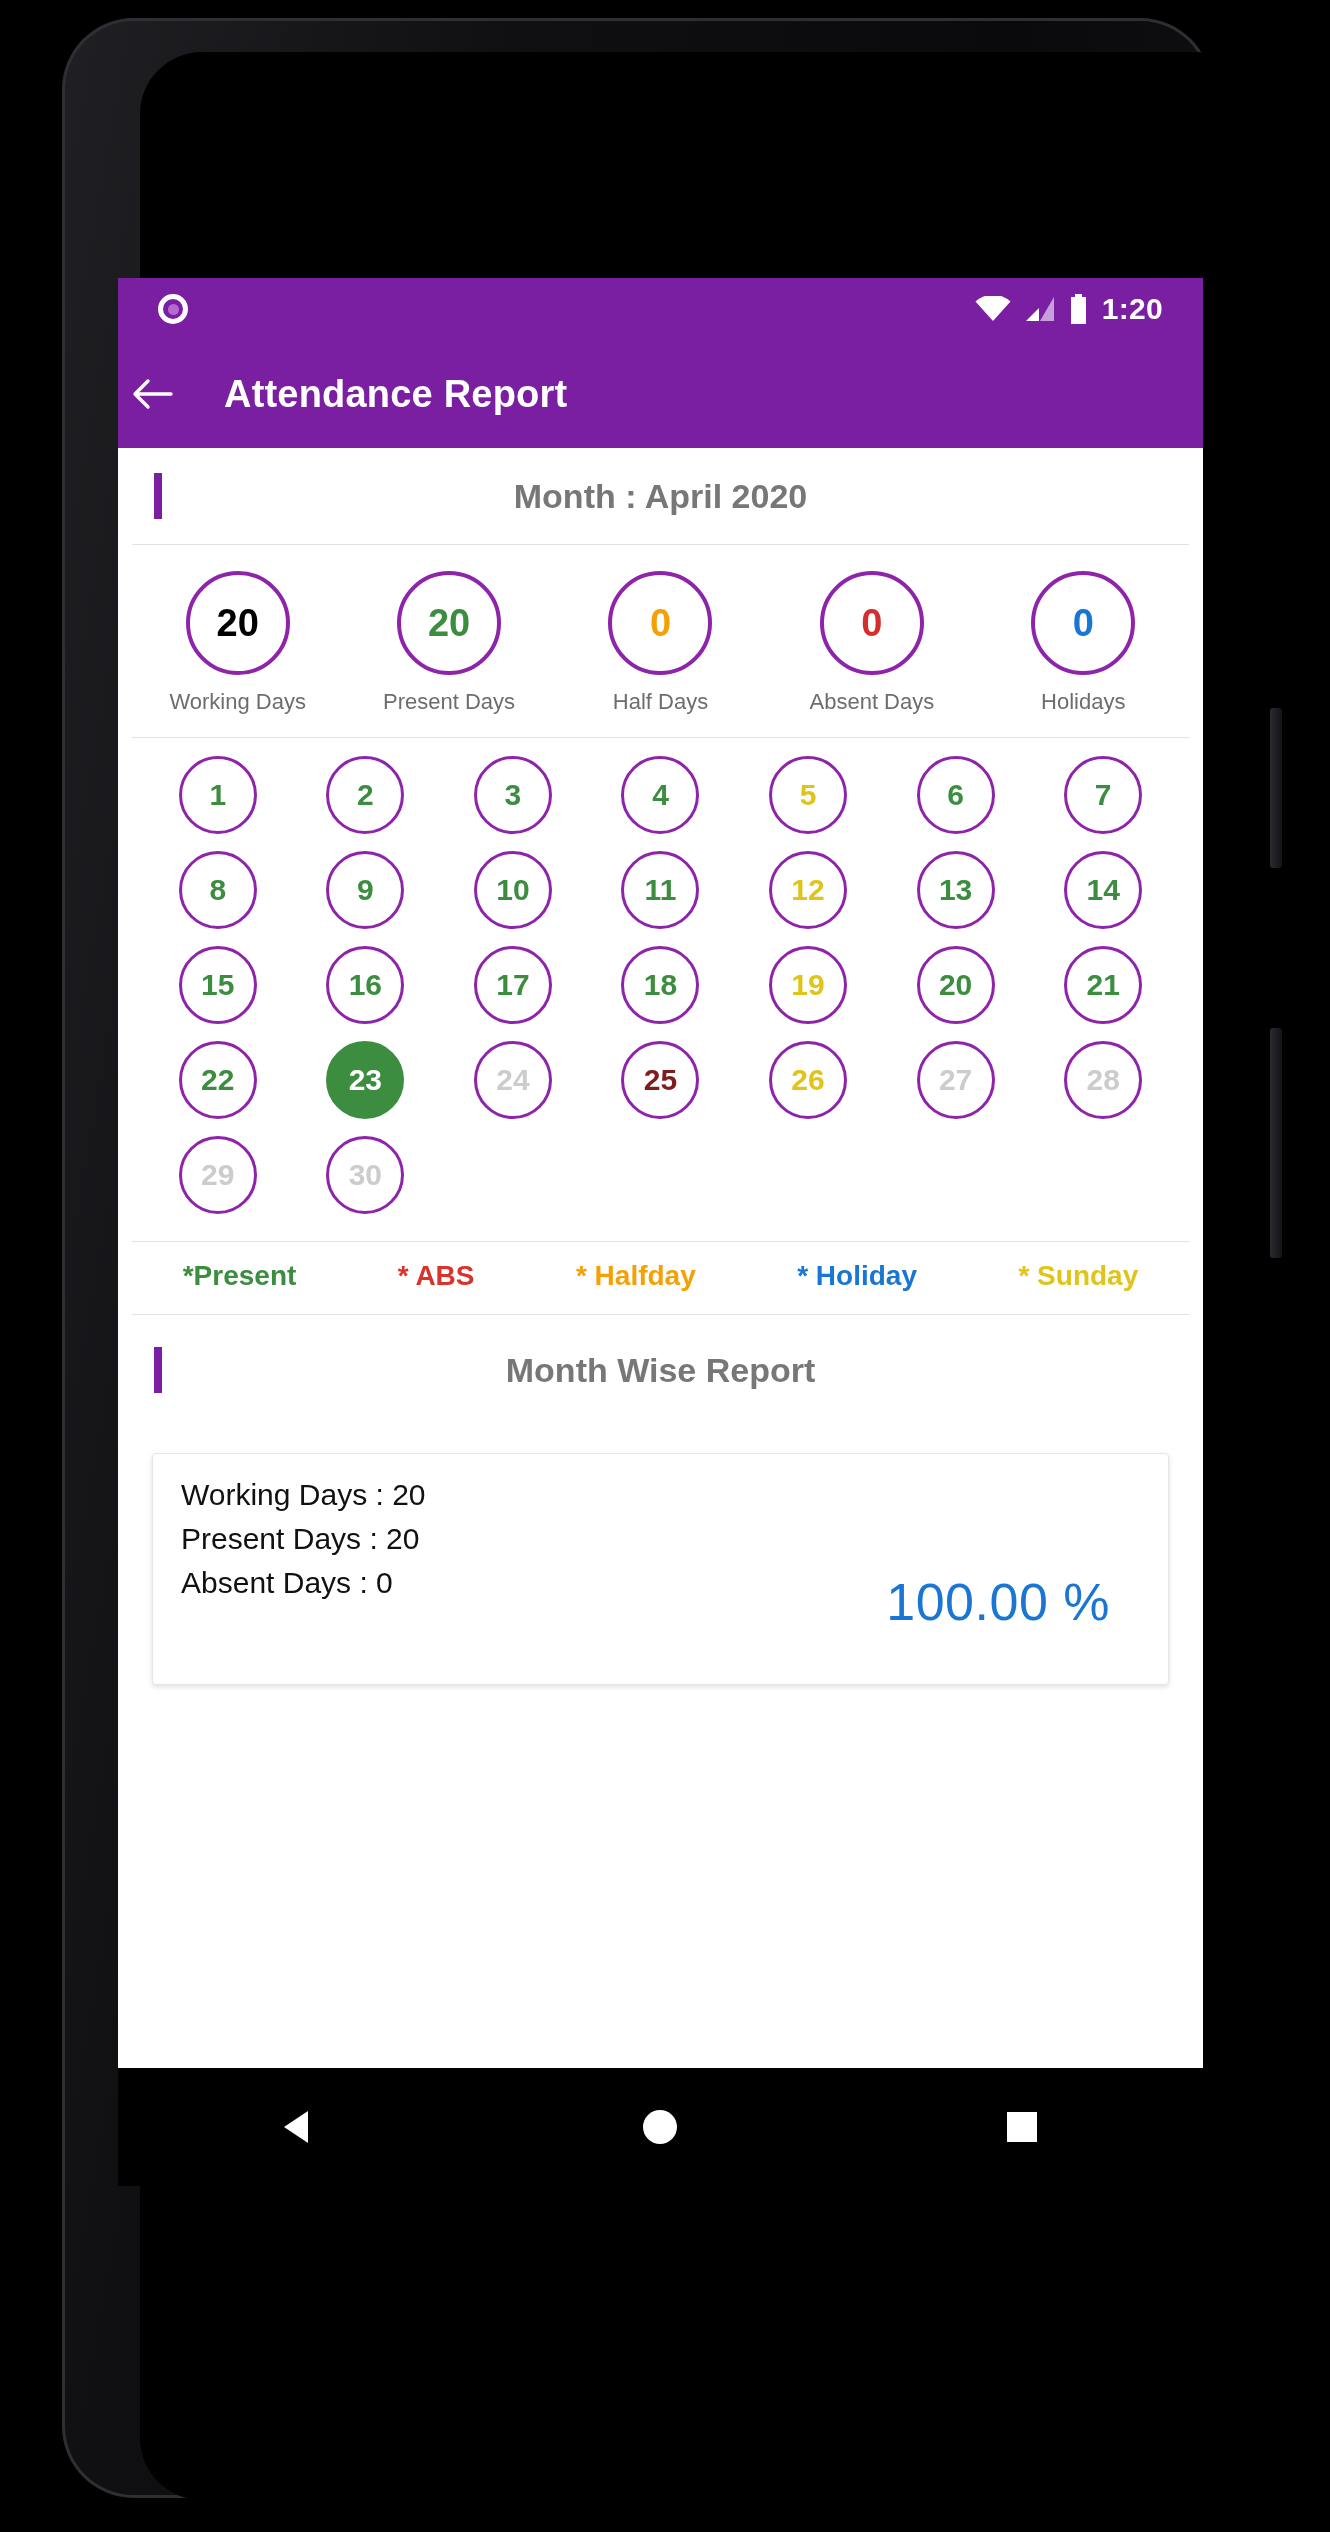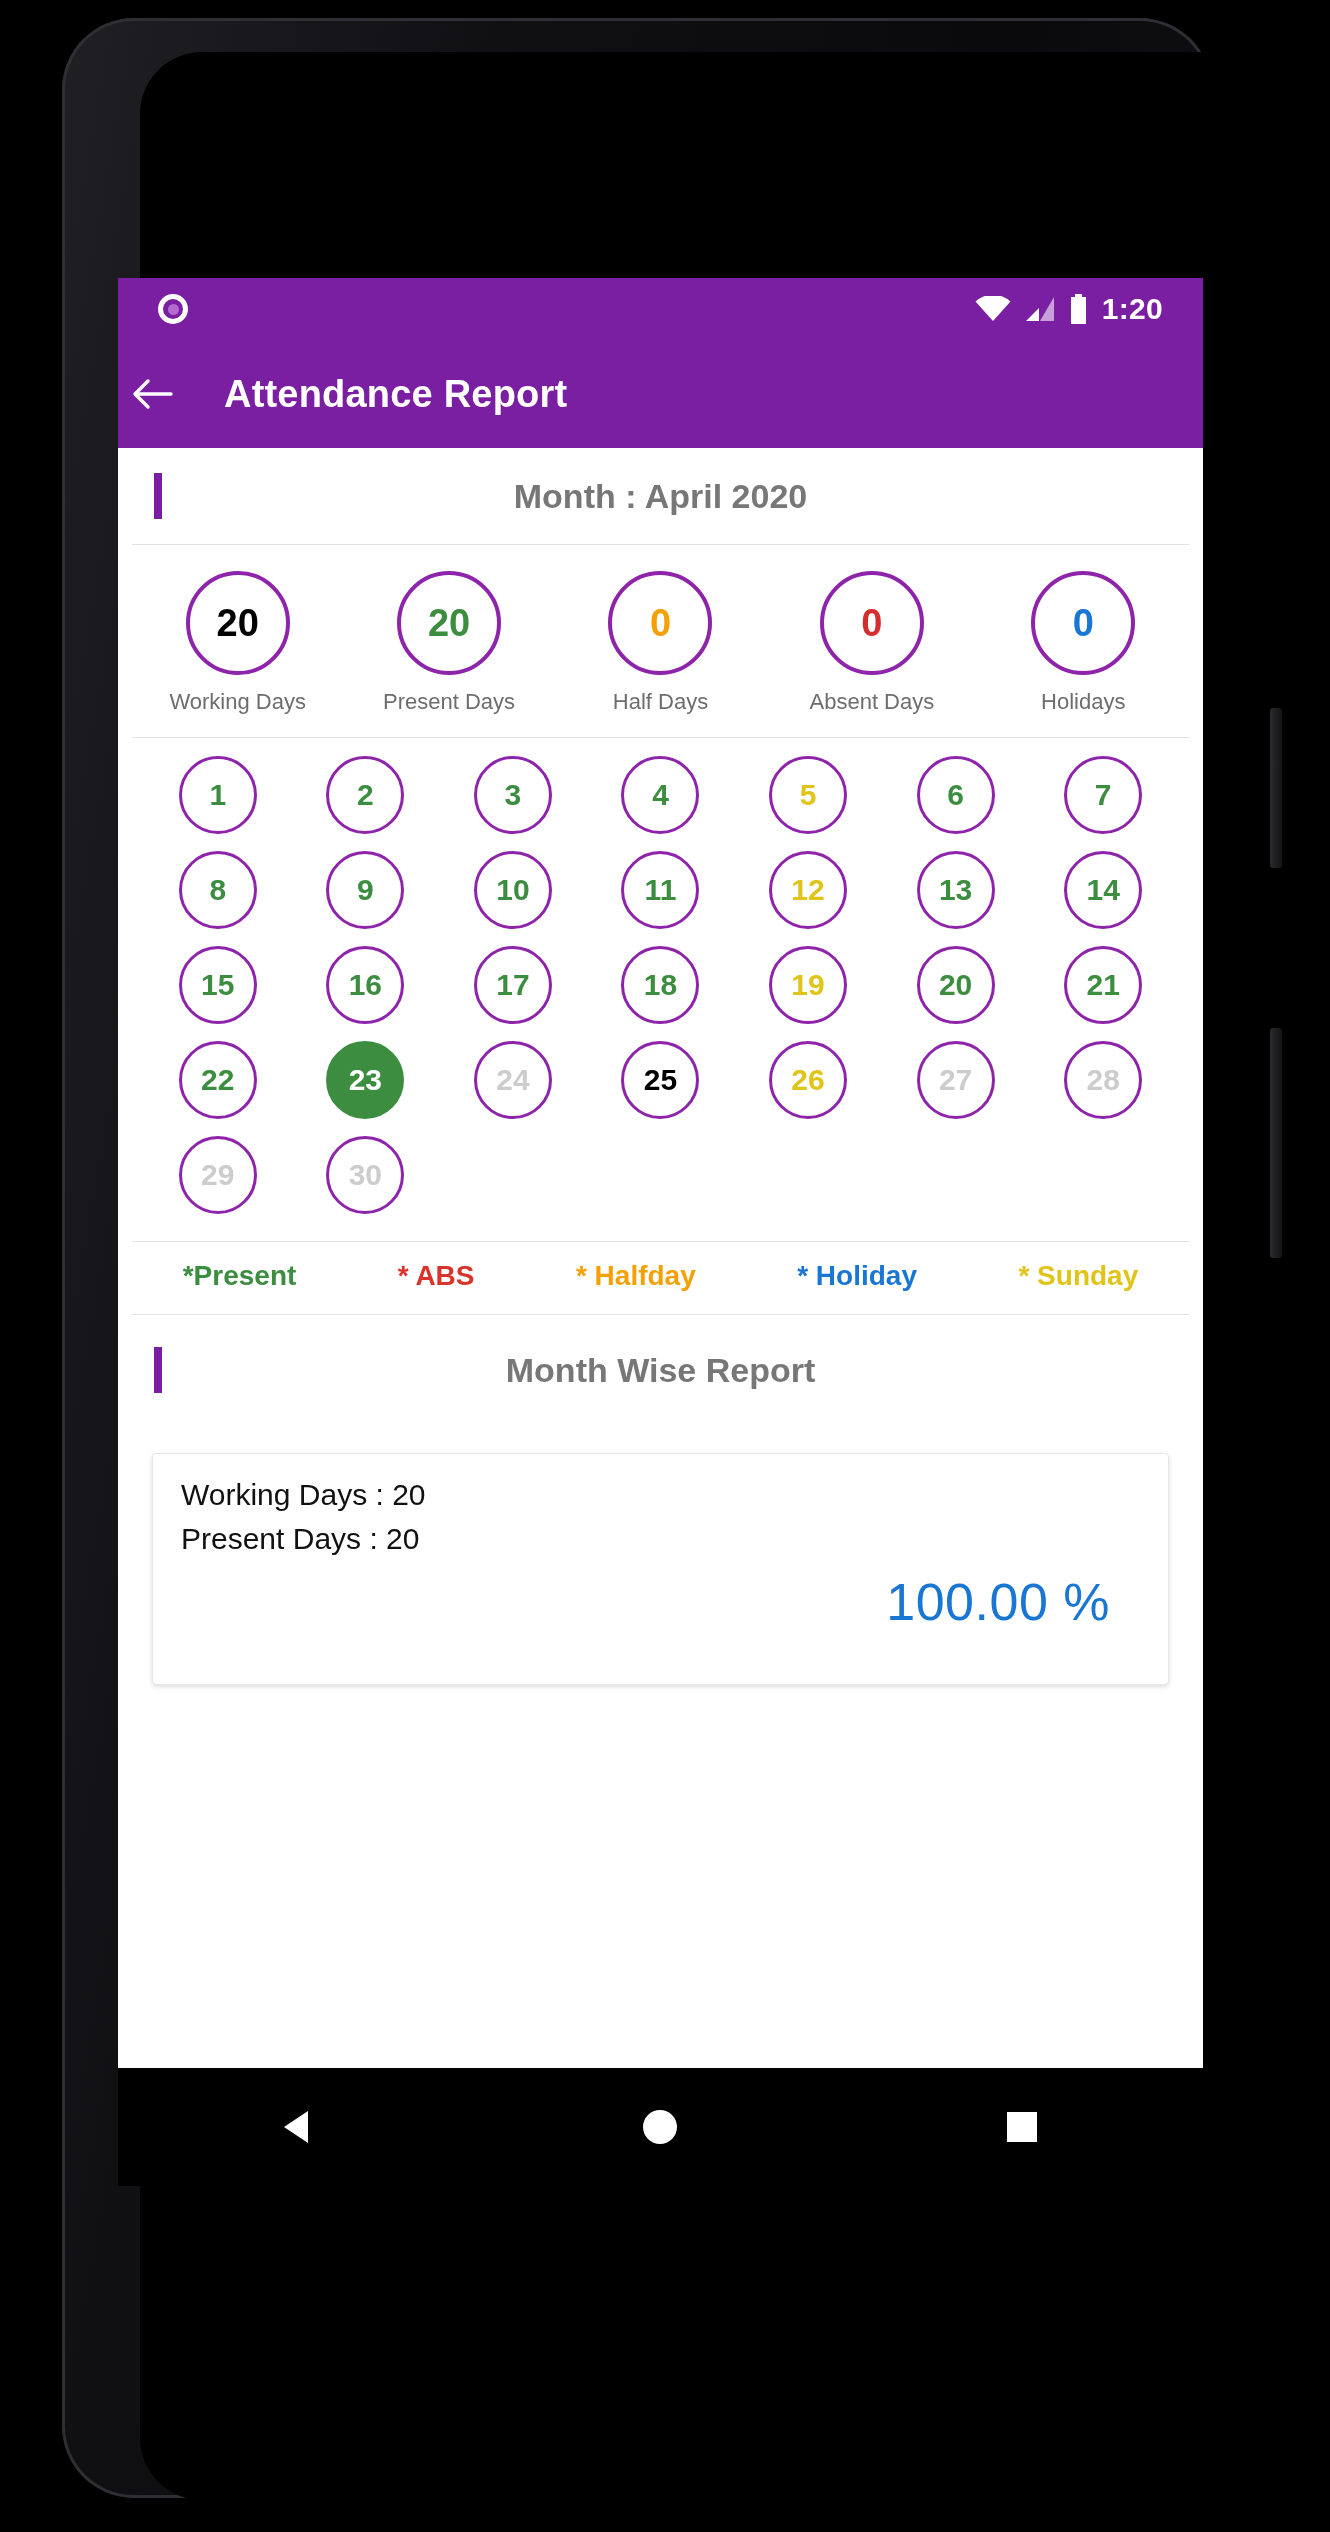--- a/index.html
+++ b/index.html
@@ -377,21 +377,21 @@
           <div class="daycell">
             <div class="day" style="color: rgb(60, 141, 64);">22</div>
           </div>
           <div class="daycell">
             <div class="day today">23</div>
           </div>
           <div class="daycell">
             <div class="day" style="color: rgb(204, 204, 204); border-color: rgb(142, 36, 170);">24</div>
           </div>
           <div class="daycell">
-            <div class="day" style="color: #000000; border-color: rgb(142, 36, 170);">25</div>
+            <div class="day" style="color: #7f1d1d; border-color: rgb(142, 36, 170);">25</div>
           </div>
           <div class="daycell">
             <div class="day" style="color: rgb(224, 196, 26);">26</div>
           </div>
           <div class="daycell">
             <div class="day" style="color: rgb(204, 204, 204); border-color: rgb(142, 36, 170);">27</div>
           </div>
           <div class="daycell">
             <div class="day" style="color: rgb(204, 204, 204); border-color: rgb(142, 36, 170);">28</div>
           </div>
@@ -425,20 +425,21 @@
       <span class="accent-bar"></span>
       <span class="section-title">Month Wise Report</span>
     </div>
 
     <div class="card-wrap">
       <div class="card">
         <div class="card-left">
           <div class="card-lines" id="mw-lines">
               <div class="card-line">Working Days : 20</div>
               <div class="card-line">Present Days : 20</div>
+              <div class="card-line">Absent Days : 0</div>
             </div>
         </div>
         <div class="card-pct">100.00 %</div>
       </div>
     </div>
 
   </div>
 
   <div class="navbar">
     <span>

